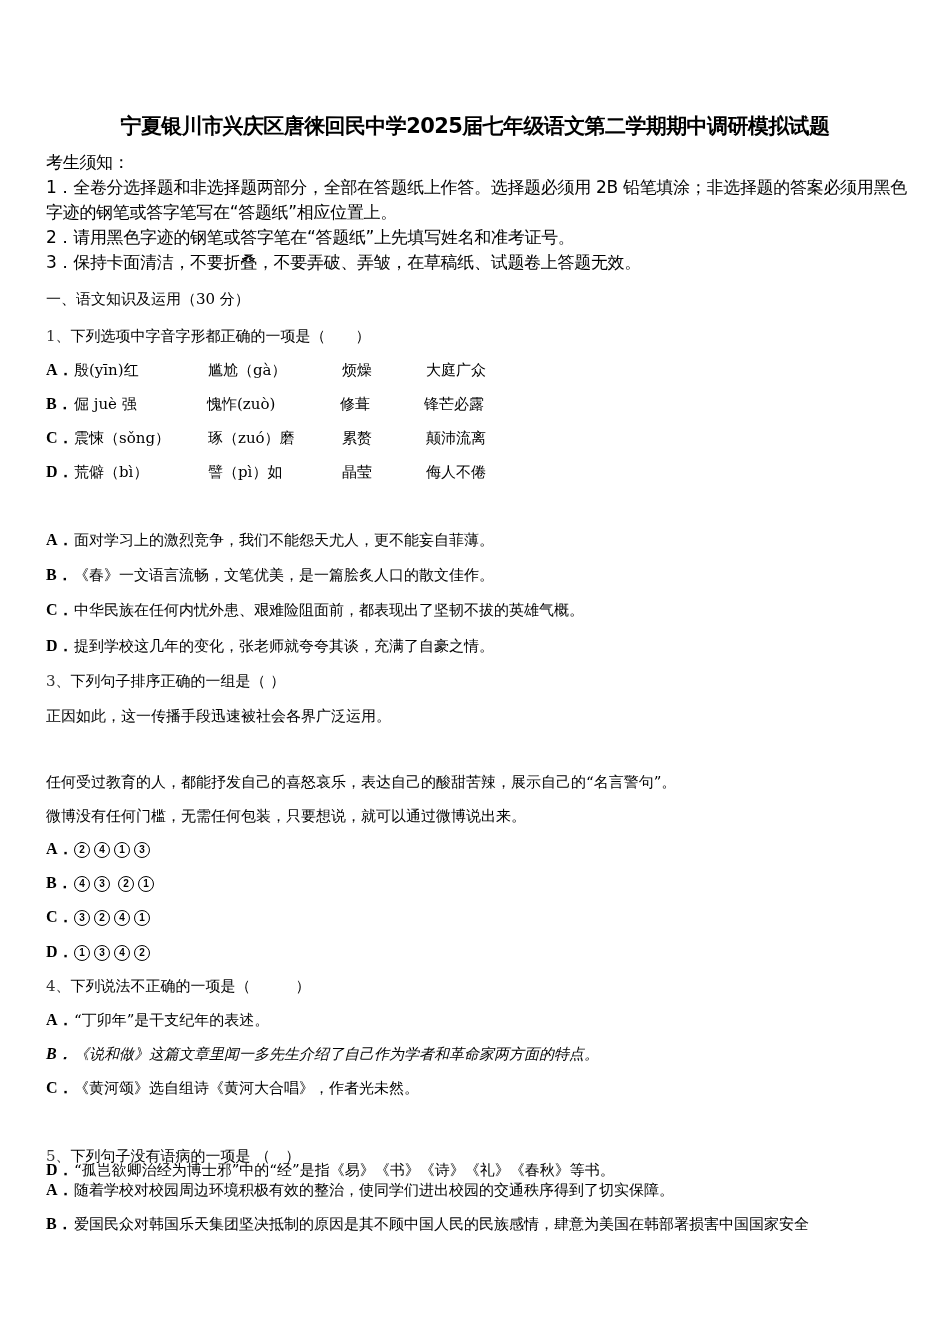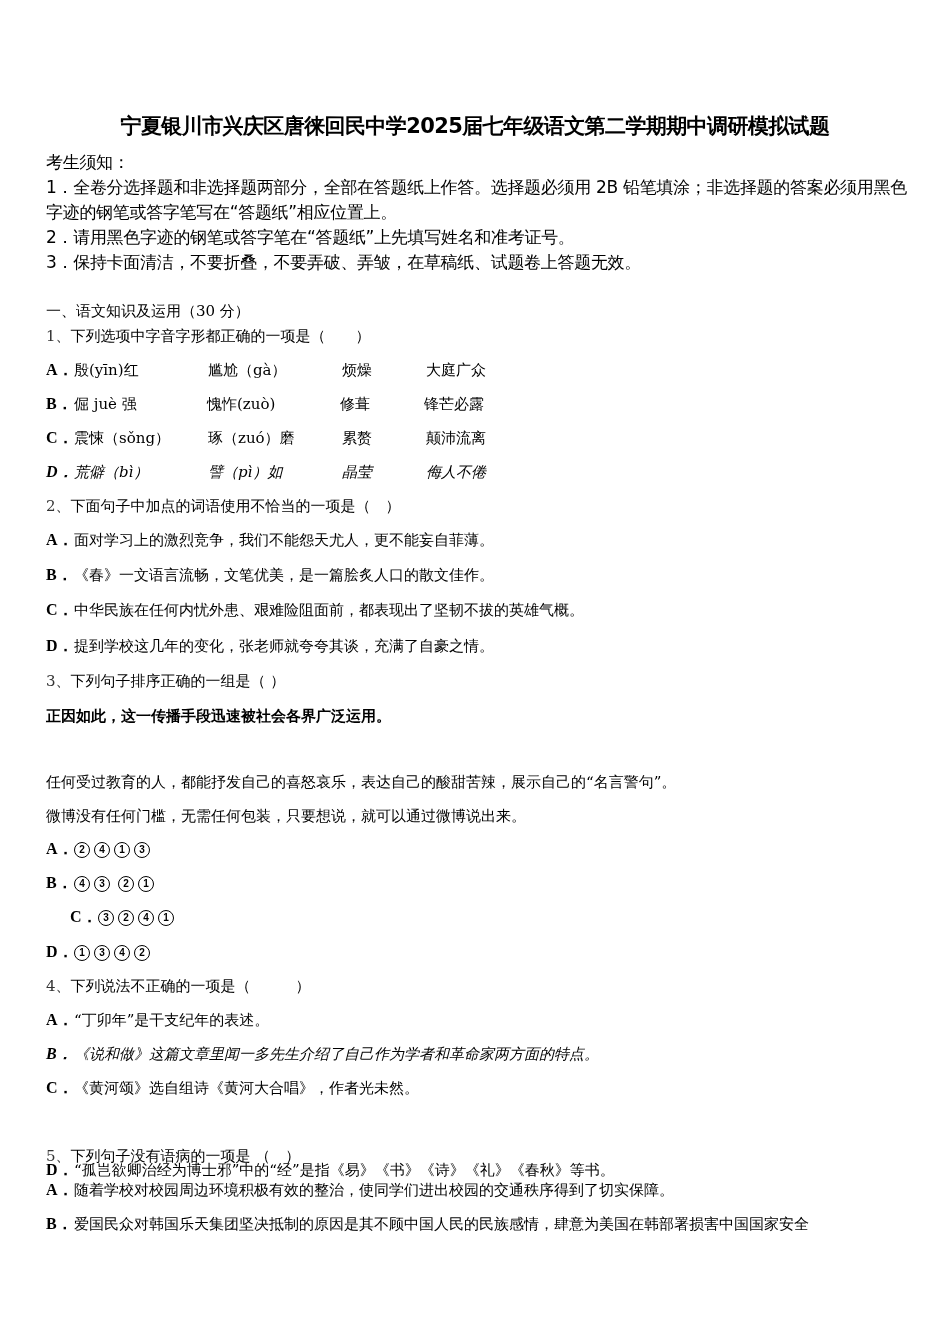--- a/index.html
+++ b/index.html
@@ -25,68 +25,65 @@
 <div class="page">
 
   <div class="title">宁夏银川市兴庆区唐徕回民中学2025届七年级语文第二学期期中调研模拟试题</div>
 
   <div class="line notice" style="top:152px;">考生须知：</div>
   <div class="line notice" style="top:177px;">1．全卷分选择题和非选择题两部分，全部在答题纸上作答。选择题必须用 2B 铅笔填涂；非选择题的答案必须用黑色</div>
   <div class="line notice" style="top:202px;">字迹的钢笔或答字笔写在“答题纸”相应位置上。</div>
   <div class="line notice" style="top:227px;">2．请用黑色字迹的钢笔或答字笔在“答题纸”上先填写姓名和准考证号。</div>
   <div class="line notice" style="top:252px;">3．保持卡面清洁，不要折叠，不要弄破、弄皱，在草稿纸、试题卷上答题无效。</div>
 
-  <div class="line q" style="top:301px;">一、语文知识及运用（30 分）</div>
+  <div class="line q" style="top:289px;">一、语文知识及运用（30 分）</div>
 
   <div class="line q" style="top:326px;">
     <span class="qnum">1、</span><span>下列选项中字音字形都正确的一项是（　　）</span>
   </div>
   <div class="line q" style="top:394px;">
     <span class="opt-label">B．</span><span class="cell" style="width:133px">倔 juè 强</span><span class="cell" style="width:133px">愧怍(zuò)</span><span class="cell" style="width:84px">修葺</span><span class="cell">锋芒必露</span>
   </div>
   <div class="line q" style="top:360px;">
     <span class="opt-label">A．</span><span class="cell" style="width:134px">殷(yīn)红</span><span class="cell" style="width:134px">尴尬（gà）</span><span class="cell" style="width:84px">烦燥</span><span class="cell">大庭广众</span>
   </div>
   <div class="line q" style="top:428px;">
     <span class="opt-label">C．</span><span class="cell" style="width:134px">震悚（sǒng）</span><span class="cell" style="width:134px">琢（zuó）磨</span><span class="cell" style="width:84px">累赘</span><span class="cell">颠沛流离</span>
   </div>
-  <div class="line q" style="top:462px;font-style:italic;">
+  <div class="line q" style="top:462px;">
     <span class="opt-label">D．</span><span class="cell" style="width:134px">荒僻（bì）</span><span class="cell" style="width:134px">譬（pì）如</span><span class="cell" style="width:84px">晶莹</span><span class="cell">侮人不倦</span>
   </div>
 
-  <div class="line q" style="top:496px;">
-    <span class="qnum">2、</span><span>下面句子中加点的词语使用不恰当的一项是（　）</span>
-  </div>
   <div class="line q" style="top:530px;">
     <span class="opt-label">A．</span><span>面对学习上的激烈竞争，我们不能怨天尤人，更不能妄自菲薄。</span>
   </div>
   <div class="line q" style="top:565px;">
     <span class="opt-label">B．</span><span>《春》一文语言流畅，文笔优美，是一篇脍炙人口的散文佳作。</span>
   </div>
   <div class="line q" style="top:600px;">
     <span class="opt-label">C．</span><span>中华民族在任何内忧外患、艰难险阻面前，都表现出了坚韧不拔的英雄气概。</span>
   </div>
   <div class="line q" style="top:636px;">
     <span class="opt-label">D．</span><span>提到学校这几年的变化，张老师就夸夸其谈，充满了自豪之情。</span>
   </div>
 
   <div class="line q" style="top:671px;">
     <span class="qnum">3、</span><span>下列句子排序正确的一组是（ ）</span>
   </div>
-  <div class="line q" style="top:706px;font-weight:bold;">正因如此，这一传播手段迅速被社会各界广泛运用。</div>
+  <div class="line q" style="top:706px;">正因如此，这一传播手段迅速被社会各界广泛运用。</div>
   <div class="line q" style="top:772px;">任何受过教育的人，都能抒发自己的喜怒哀乐，表达自己的酸甜苦辣，展示自己的“名言警句”。</div>
   <div class="line q" style="top:806px;">微博没有任何门槛，无需任何包装，只要想说，就可以通过微博说出来。</div>
 
   <div class="line q" style="top:839px;">
     <span class="opt-label">A．</span><span class="circ">2</span><span class="circ">4</span><span class="circ">1</span><span class="circ">3</span>
   </div>
   <div class="line q" style="top:873px;">
     <span class="opt-label">B．</span><span class="circ">4</span><span class="circ">3</span><span class="circ" style="margin-left:4px">2</span><span class="circ">1</span>
   </div>
-  <div class="line q" style="top:907px;margin-left:24px;">
+  <div class="line q" style="top:907px;">
     <span class="opt-label">C．</span><span class="circ">3</span><span class="circ">2</span><span class="circ">4</span><span class="circ">1</span>
   </div>
   <div class="line q" style="top:942px;">
     <span class="opt-label">D．</span><span class="circ">1</span><span class="circ">3</span><span class="circ">4</span><span class="circ">2</span>
   </div>
 
   <div class="line q" style="top:976px;text-align:right;">
     <span class="qnum">4、</span><span>下列说法不正确的一项是（　　　）</span>
   </div>
   <div class="line q" style="top:1010px;">

